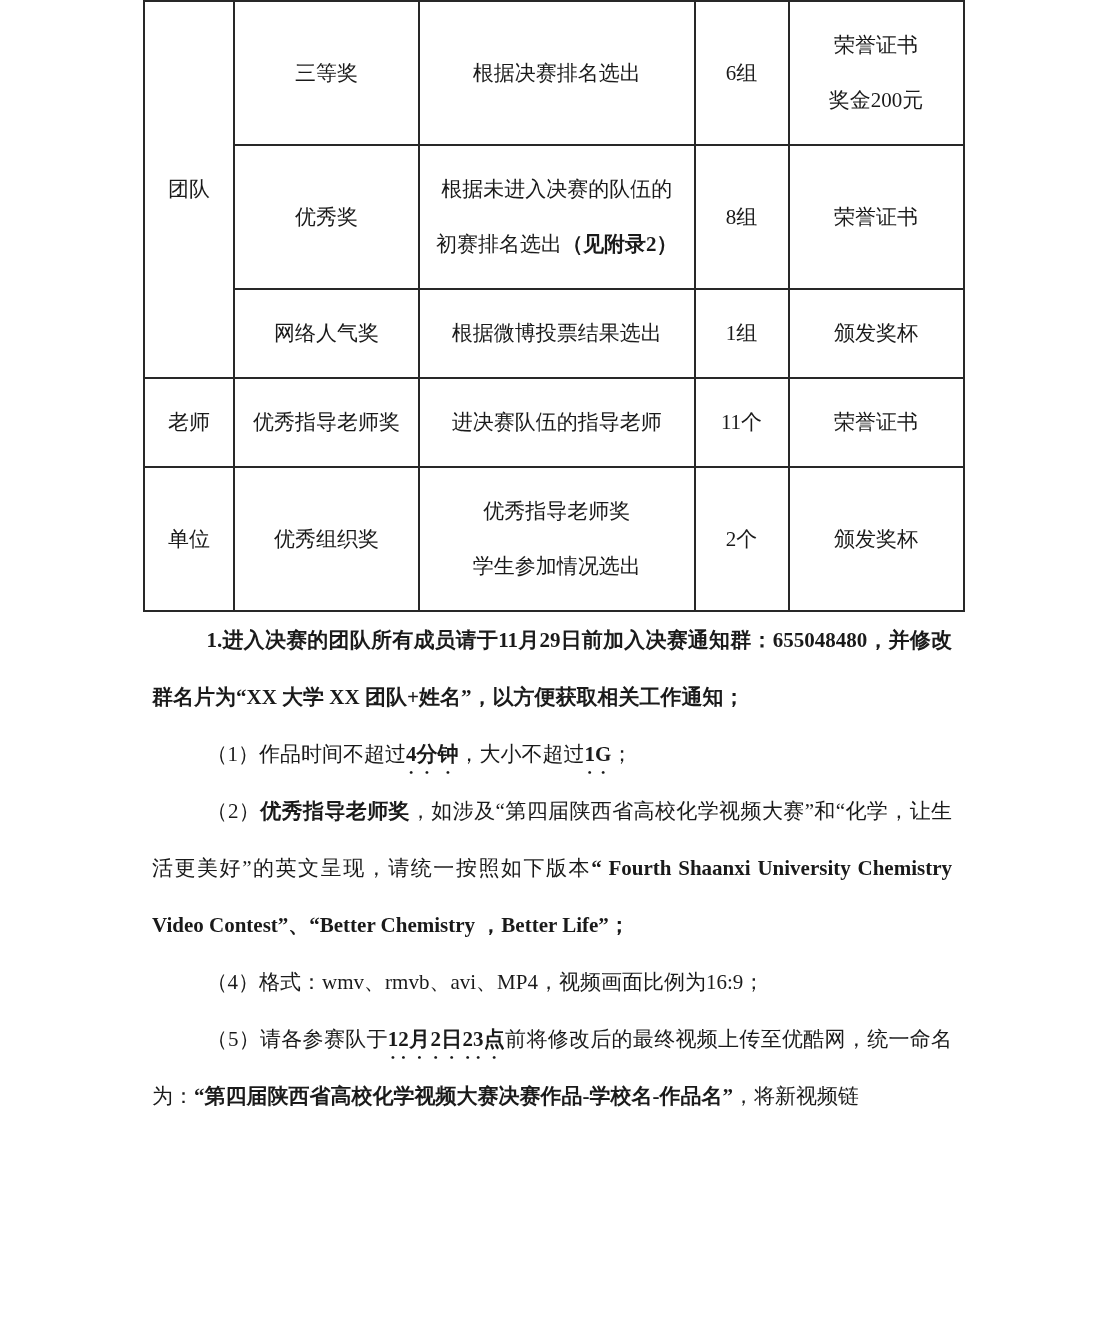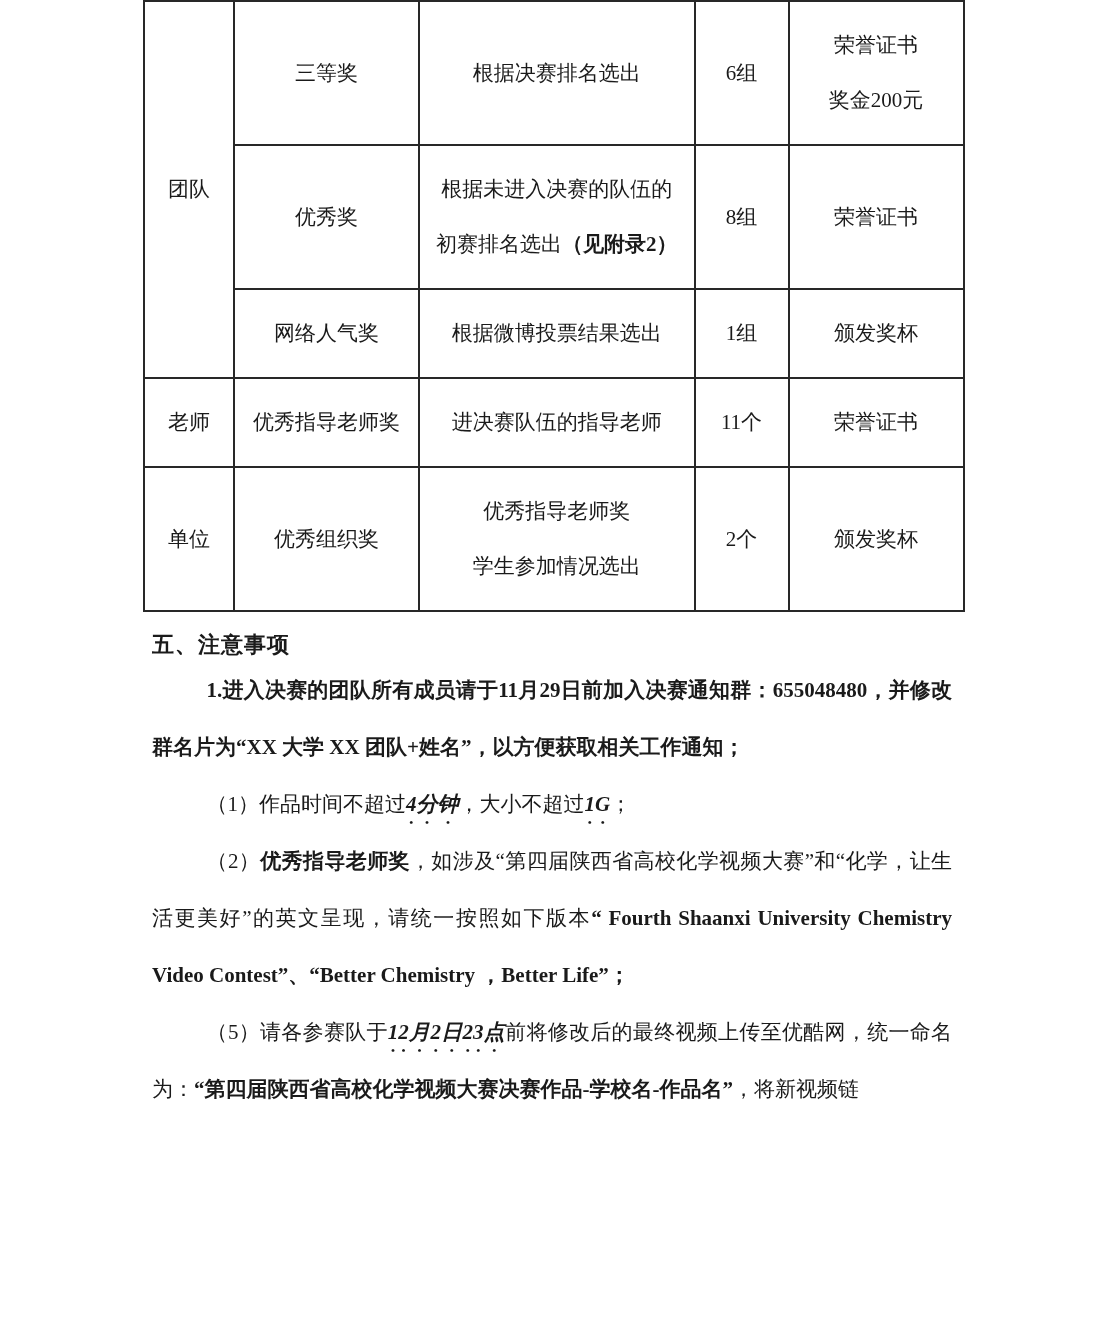--- a/index.html
+++ b/index.html
@@ -52,21 +52,20 @@
   }
   p.para.indent {
     text-indent: 2.6em;
   }
   .b { font-weight: bold; }
   .em-dots {
     -webkit-text-emphasis: filled dot #1a1a1a;
     -webkit-text-emphasis-position: under right;
     text-emphasis: filled dot #1a1a1a;
     text-emphasis-position: under right;
-    font-style: italic;
   }
 </style>
 </head>
 <body>
 
 <div class="page">
 
   <table class="award-table">
     <colgroup>
         <col style="width: 90px;">
@@ -155,22 +154,22 @@
             <div class="cell-line"><span>2个</span></div>
           </td>
           <td>
             <div class="cell-line"><span>颁发奖杯</span></div>
           </td>
         </tr>
       </tbody>
   </table>
 
   <div class="content">
-    <h2 class="section-heading">五、注意事项</h2>
     <div>
         <p class="para indent"><span class="b">1.进入决赛的团队所有成员请于11月29日前加入决赛通知群：655048480，并修改群名片为“XX 大学 XX 团队+姓名”，以方便获取相关工作通知；</span></p>
         <p class="para indent"><span>（1）作品时间不超过</span><span class="b em-dots">4分钟</span><span>，大小不超过</span><span class="b em-dots">1G</span><span>；</span></p>
         <p class="para indent"><span>（2）</span><span class="b">优秀指导老师奖</span><span>，如涉及“第四届陕西省高校化学视频大赛”和“化学，让生活更美好”的英文呈现，请统一按照如下版本</span><span class="b">“ Fourth Shaanxi University Chemistry Video Contest”、“Better Chemistry ，Better Life”；</span></p>
+        <p class="para indent"><span>（4）格式：wmv、rmvb、avi、MP4，视频画面比例为16:9；</span></p>
         <p class="para indent"><span>（5）请各参赛队于</span><span class="b em-dots">12月2日23点</span><span>前将修改后的最终视频上传至优酷网，统一命名为：</span><span class="b">“第四届陕西省高校化学视频大赛决赛作品-学校名-作品名”</span><span>，将新视频链</span></p>
       </div>
   </div>
 
 </div>
 
 </body></html>

